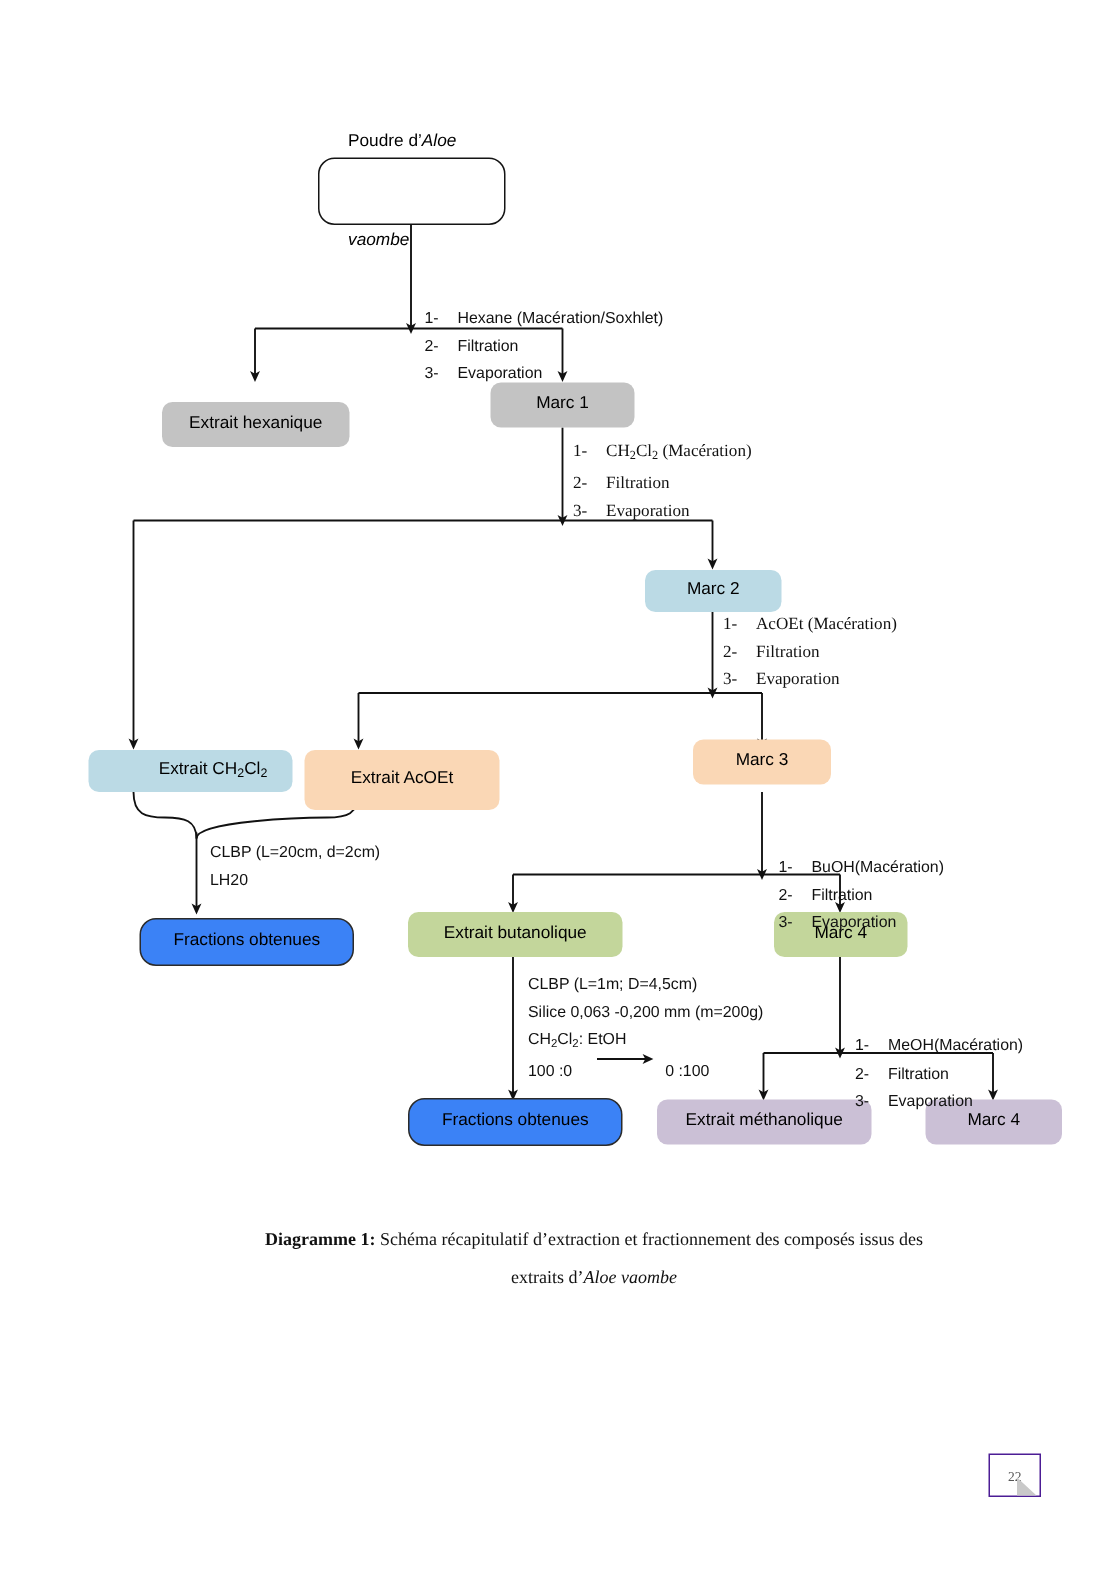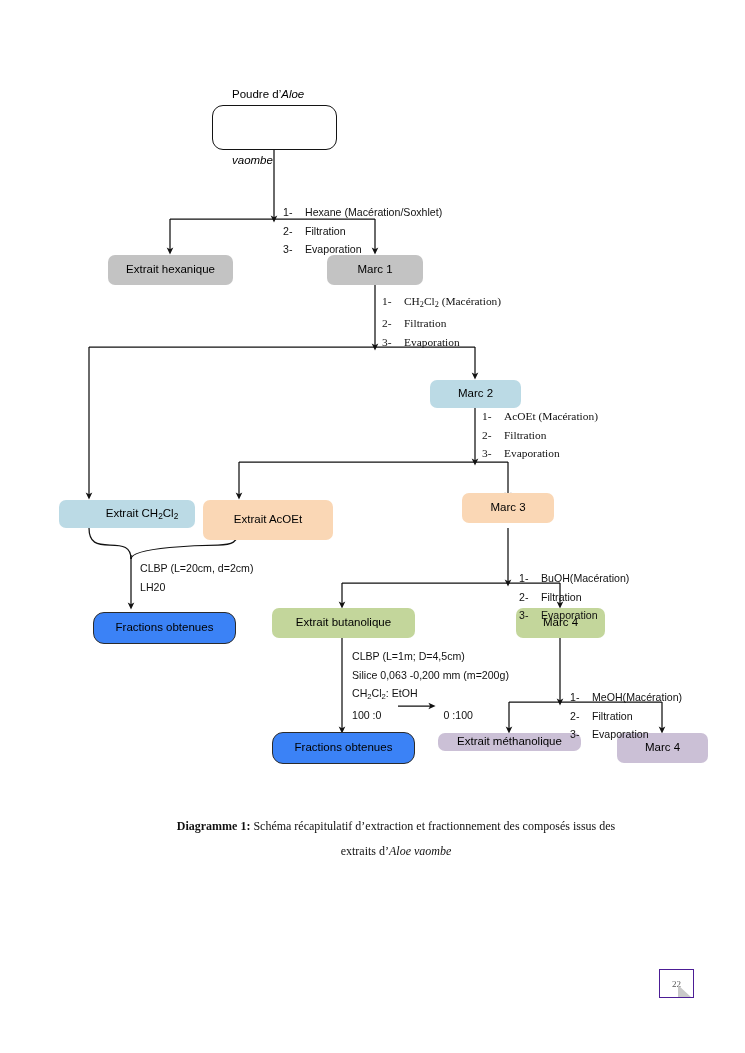--- a/index.html
+++ b/index.html
@@ -99,21 +99,21 @@
 
   <div class="node white" style="left:212px;top:105px;width:125px;height:45px;flex-direction:column;padding:4px 6px;gap:48px;">
     <div style="align-self:flex-start;margin-left:13px;">
       <span>Poudre d’</span><i>Aloe</i>
     </div>
     <div style="align-self:flex-start;margin-left:13px;margin-top:4px;">
       <i>vaombe</i>
     </div>
   </div>
 
-  <div class="node grey" style="left:108px;top:255px;width:125px;height:30px;">Extrait hexanique</div>
+  <div class="node grey" style="left:108px;top:268px;width:125px;height:30px;">Extrait hexanique</div>
 
   <div class="node grey" style="left:327px;top:255px;width:96px;height:30px;">Marc 1</div>
 
   <div class="node blue" style="left:430px;top:380px;width:91px;height:28px;">Marc 2</div>
 
   <div class="node blue" style="left:59px;top:500px;width:136px;height:28px;padding-left:30px;">
     <span><span>Extrait CH</span><sub>2</sub><span>Cl</span><sub>2</sub></span>
   </div>
 
   <div class="node peach" style="left:203px;top:500px;width:130px;height:40px;">Extrait AcOEt</div>
@@ -121,21 +121,21 @@
   <div class="node peach" style="left:462px;top:493px;width:92px;height:30px;">Marc 3</div>
 
   <div class="node outline" style="left:93px;top:612px;width:143px;height:32px;">Fractions obtenues</div>
 
   <div class="node green" style="left:272px;top:608px;width:143px;height:30px;">Extrait butanolique</div>
 
   <div class="node green" style="left:516px;top:608px;width:89px;height:30px;">Marc 4</div>
 
   <div class="node outline" style="left:272px;top:732px;width:143px;height:32px;">Fractions obtenues</div>
 
-  <div class="node purple" style="left:438px;top:733px;width:143px;height:18px;">Extrait méthanolique</div>
+  <div class="node purple" style="left:438px;top:733px;width:143px;height:30px;">Extrait méthanolique</div>
 
   <div class="node purple" style="left:617px;top:733px;width:91px;height:30px;">Marc 4</div>
 
   <div class="steps sans" style="left:283px;top:158px;">
     <span class="row"><span class="num">1-</span><span>Hexane (Macération/Soxhlet)</span></span>
     <span class="row"><span class="num">2-</span><span>Filtration</span></span>
     <span class="row"><span class="num">3-</span><span>Evaporation</span></span>
   </div>
 
   <div class="steps serif" style="left:382px;top:292px;">

